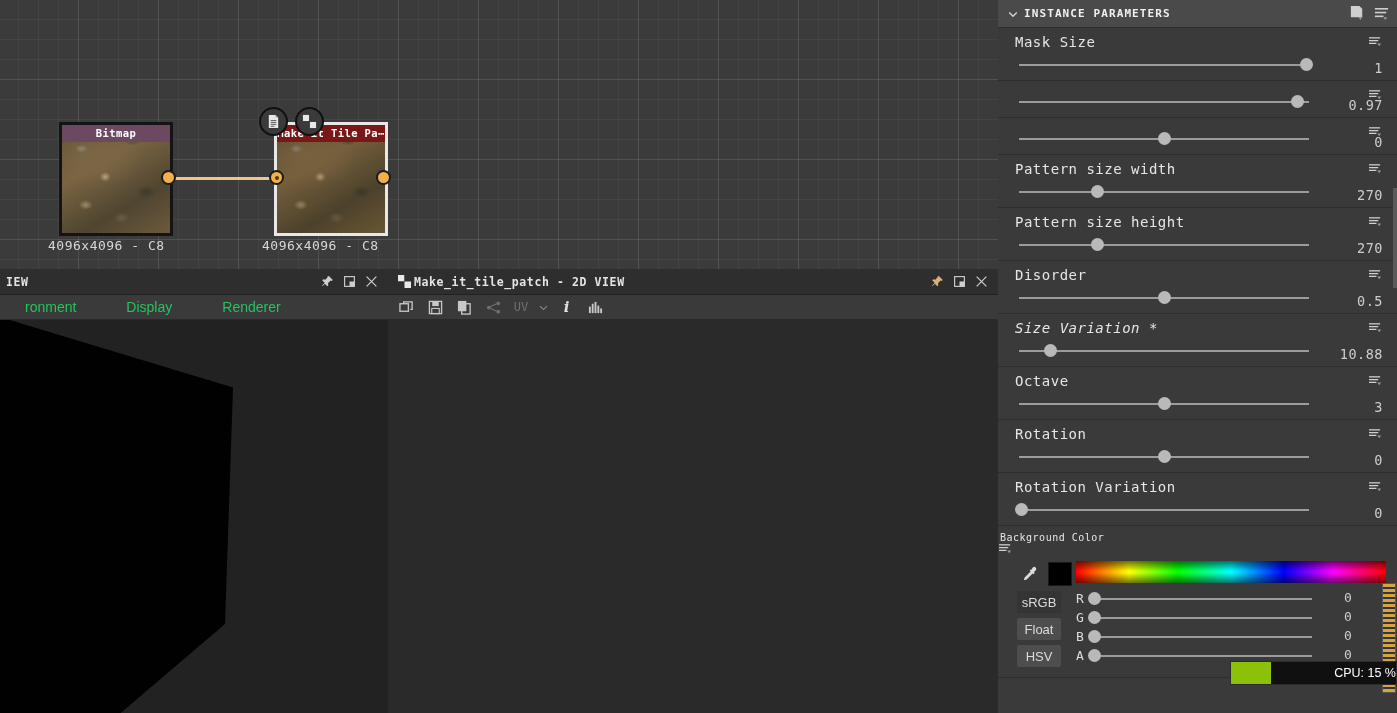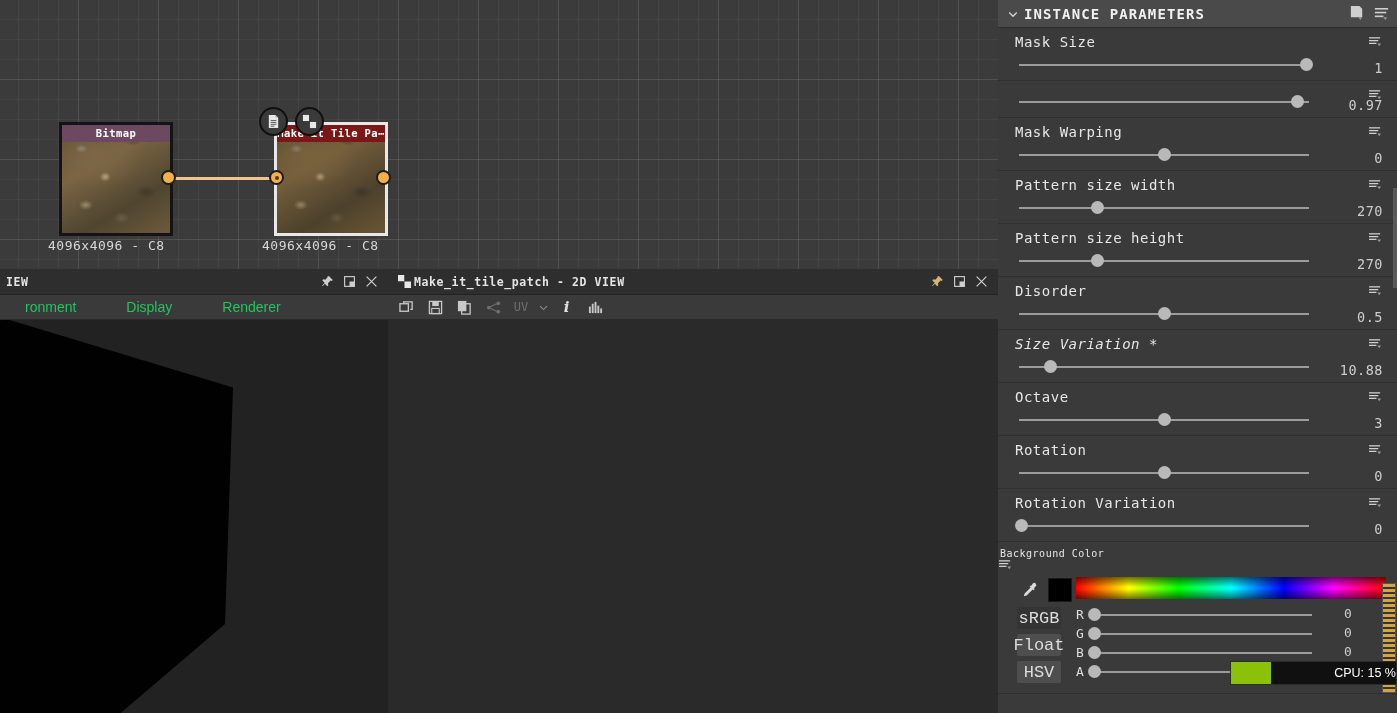--- a/index.html
+++ b/index.html
@@ -139,21 +139,21 @@
     width:610px;white-space:nowrap;letter-spacing:.4px;
   }
 
   
   .params{position:absolute;left:998px;top:0;width:399px;height:713px;background:#3a3a3a;overflow:hidden;}
   .params-head{
     height:28px;background:#4a4a4a;display:flex;align-items:center;padding:0 4px;
     box-sizing:border-box;border-bottom:1px solid #2d2d2d;
   }
   .params-head .chev{width:22px;display:flex;align-items:center;justify-content:center;color:#d5d5d5;font-size:11px;}
-  .params-head .htxt{color:#f0f0f0;font-size:14px;font-weight:bold;letter-spacing:1.1px;font-family:"DejaVu Sans Mono",monospace;}
+  .params-head .htxt{color:#f0f0f0;font-size:11px;font-weight:bold;letter-spacing:1.1px;font-family:"DejaVu Sans Mono",monospace;}
   .params-head .sp{flex:1;}
   .hicon{width:24px;height:24px;display:flex;align-items:center;justify-content:center;color:#d0d0d0;}
 
   .prow{position:relative;border-bottom:1px solid #2e2e2e;padding:6px 0 8px 0;}
   .prow .plabel{
     color:#e6e6e6;font-size:14px;padding-left:17px;letter-spacing:.5px;
     font-family:"DejaVu Sans Mono",monospace;white-space:nowrap;
   }
   .prow .plabel.ital{font-style:italic;}
   .prow .pmenu{
@@ -177,22 +177,22 @@
     position:absolute;left:78px;top:2px;width:310px;height:22px;
     background:linear-gradient(to right,
       #ff0000 0%, #ffff00 17%, #00ff00 33%, #00ffff 50%, #0000ff 67%, #ff00ff 83%, #ff0000 100%);
   }
   .huebar::after{
     content:"";position:absolute;left:0;right:0;top:0;bottom:0;
     background:linear-gradient(to bottom, rgba(0,0,0,.55) 0%, rgba(0,0,0,0) 45%, rgba(0,0,0,0) 55%, rgba(0,0,0,.55) 100%);
   }
   .mode-btn{
     position:absolute;left:19px;width:44px;height:22px;background:#4e4e4e;
-    color:#dcdcdc;font-size:17px;display:flex;align-items:center;justify-content:center;
-    font-family:Liberation Mono, monospace;border-radius:2px;
+    color:#dcdcdc;font-size:13px;display:flex;align-items:center;justify-content:center;
+    font-family:Liberation Sans, sans-serif;border-radius:2px;
   }
   .mode-btn.on{background:#343434;}
   .chan{position:absolute;left:78px;height:16px;}
   .chan .cl{position:absolute;left:0;top:0;color:#dcdcdc;font-size:13px;font-family:"DejaVu Sans Mono",monospace;}
   .chan .ct{position:absolute;left:18px;top:7px;width:218px;height:2px;background:#9c9c9c;}
   .chan .ck{position:absolute;left:12px;top:1px;width:13px;height:13px;border-radius:50%;background:#b9b9b9;}
   .chan .cv{position:absolute;left:268px;top:-1px;color:#cdcdcd;font-size:13px;font-family:"DejaVu Sans Mono",monospace;}
 
   .cpu{
     position:absolute;right:0;bottom:28px;width:167px;height:24px;background:#101010;
@@ -428,21 +428,20 @@
           </svg>
       </div>
       <div class="sliderwrap">
         <div class="strack"></div>
         <div class="sknob" style="left:96%;"></div>
       </div>
       <div class="pval">0.97</div>
     </div>
 
     <div class="prow">
-      <div class="plabel">Mask Warping</div>
       <div class="pmenu">
         <svg width="15" height="12" viewBox="0 0 16 13">
             <g stroke="#cfcfcf" stroke-width="1.4">
               <line x1="1" y1="2" x2="13" y2="2"></line>
               <line x1="1" y1="5" x2="11" y2="5"></line>
               <line x1="1" y1="8" x2="9" y2="8"></line>
             </g>
             <path d="M10 8l2 3 2-3z" fill="#9a9a9a"></path>
           </svg>
       </div>

